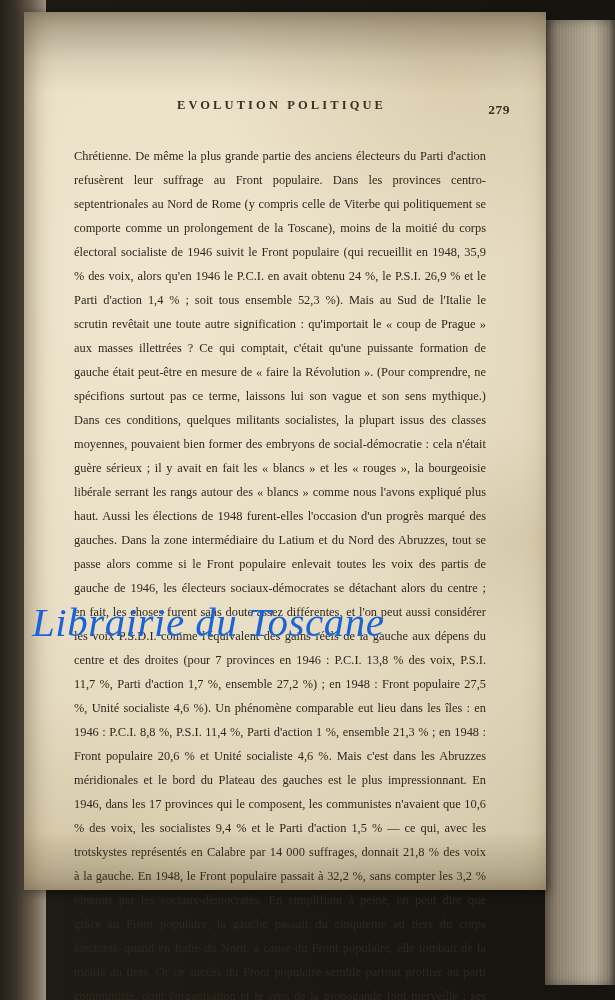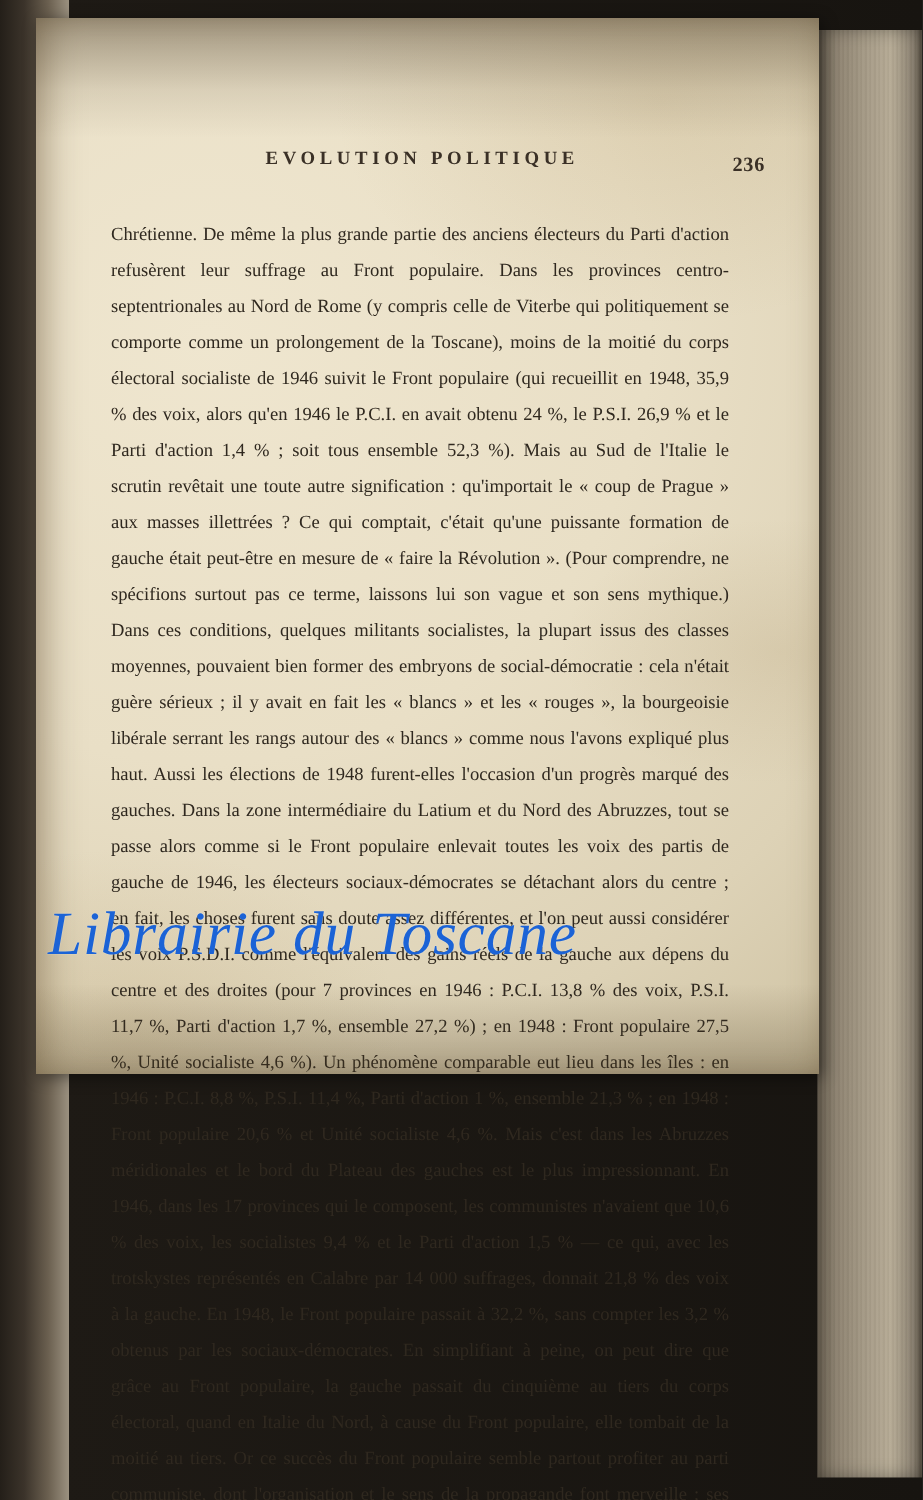--- a/index.html
+++ b/index.html
@@ -57,21 +57,21 @@
     height: 1000px;
     background: linear-gradient(90deg, #241f19 0%, #3b332a 35%, #6b6050 70%, #9b9180 100%);
   }
 
   
   .leaf {
     position: absolute;
     top: 12px;
     left: 24px;
     width: 522px;
-    height: 704px;
+    height: 878px;
     background:
       radial-gradient(125% 90% at 22% 30%, #efe6cf 0%, #e9dfc6 45%, #ddd2b6 78%, #cfc3a4 100%);
     box-shadow:
       inset 14px 0 26px -10px rgba(90,70,40,.55),
       inset -10px 0 22px -12px rgba(110,90,55,.35),
       2px 2px 10px rgba(0,0,0,.45);
   }
   .leaf::before {
     
     content: "";
@@ -170,21 +170,21 @@
   <div class="backdrop"></div>
   <div class="page-edges"></div>
   <div class="gutter"></div>
 
   <div class="leaf">
     <div class="leaf-top-shade"></div>
 
     <div class="content">
       <div class="running-head">
         <div class="running-title">EVOLUTION POLITIQUE</div>
-        <div class="folio">236</div>
+        <div class="folio">279</div>
       </div>
 
       <div class="body-text">
         <p>Chrétienne. De même la plus grande partie des anciens électeurs du Parti d'action refusèrent leur suffrage au Front populaire. Dans les provinces centro-septentrionales au Nord de Rome (y compris celle de Viterbe qui politiquement se comporte comme un prolongement de la Toscane), moins de la moitié du corps électoral socialiste de 1946 suivit le Front populaire (qui recueillit en 1948, 35,9 % des voix, alors qu'en 1946 le P.C.I. en avait obtenu 24 %, le P.S.I. 26,9 % et le Parti d'action 1,4 % ; soit tous ensemble 52,3 %). Mais au Sud de l'Italie le scrutin revêtait une toute autre signification : qu'importait le « coup de Prague » aux masses illettrées ? Ce qui comptait, c'était qu'une puissante formation de gauche était peut-être en mesure de « faire la Révolution ». (Pour comprendre, ne spécifions surtout pas ce terme, laissons lui son vague et son sens mythique.) Dans ces conditions, quelques militants socialistes, la plupart issus des classes moyennes, pouvaient bien former des embryons de social-démocratie : cela n'était guère sérieux ; il y avait en fait les « blancs » et les « rouges », la bourgeoisie libérale serrant les rangs autour des « blancs » comme nous l'avons expliqué plus haut. Aussi les élections de 1948 furent-elles l'occasion d'un progrès marqué des gauches. Dans la zone intermédiaire du Latium et du Nord des Abruzzes, tout se passe alors comme si le Front populaire enlevait toutes les voix des partis de gauche de 1946, les électeurs sociaux-démocrates se détachant alors du centre ; en fait, les choses furent sans doute assez différentes, et l'on peut aussi considérer les voix P.S.D.I. comme l'équivalent des gains réels de la gauche aux dépens du centre et des droites (pour 7 provinces en 1946 : P.C.I. 13,8 % des voix, P.S.I. 11,7 %, Parti d'action 1,7 %, ensemble 27,2 %) ; en 1948 : Front populaire 27,5 %, Unité socialiste 4,6 %). Un phénomène comparable eut lieu dans les îles : en 1946 : P.C.I. 8,8 %, P.S.I. 11,4 %, Parti d'action 1 %, ensemble 21,3 % ; en 1948 : Front populaire 20,6 % et Unité socialiste 4,6 %. Mais c'est dans les Abruzzes méridionales et le bord du Plateau des gauches est le plus impressionnant. En 1946, dans les 17 provinces qui le composent, les communistes n'avaient que 10,6 % des voix, les socialistes 9,4 % et le Parti d'action 1,5 % — ce qui, avec les trotskystes représentés en Calabre par 14 000 suffrages, donnait 21,8 % des voix à la gauche. En 1948, le Front populaire passait à 32,2 %, sans compter les 3,2 % obtenus par les sociaux-démocrates. En simplifiant à peine, on peut dire que grâce au Front populaire, la gauche passait du cinquième au tiers du corps électoral, quand en Italie du Nord, à cause du Front populaire, elle tombait de la moitié au tiers. Or ce succès du Front populaire semble partout profiter au parti communiste, dont l'organisation et le sens de la propagande font merveille ; ses militants colonisent littéralement les ligues agraires, les syndicats,</p>
       </div>
     </div>
 
     <div class="leaf-bottom-shade"></div>
   </div>
 

